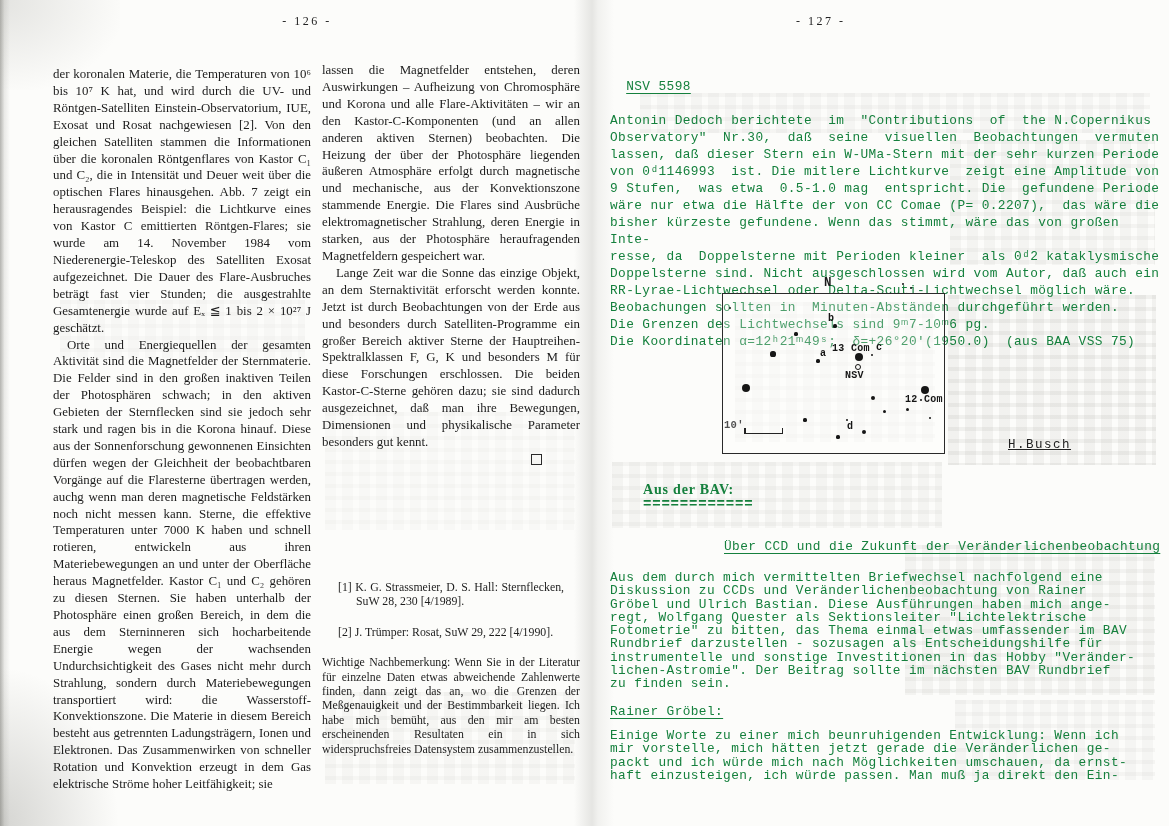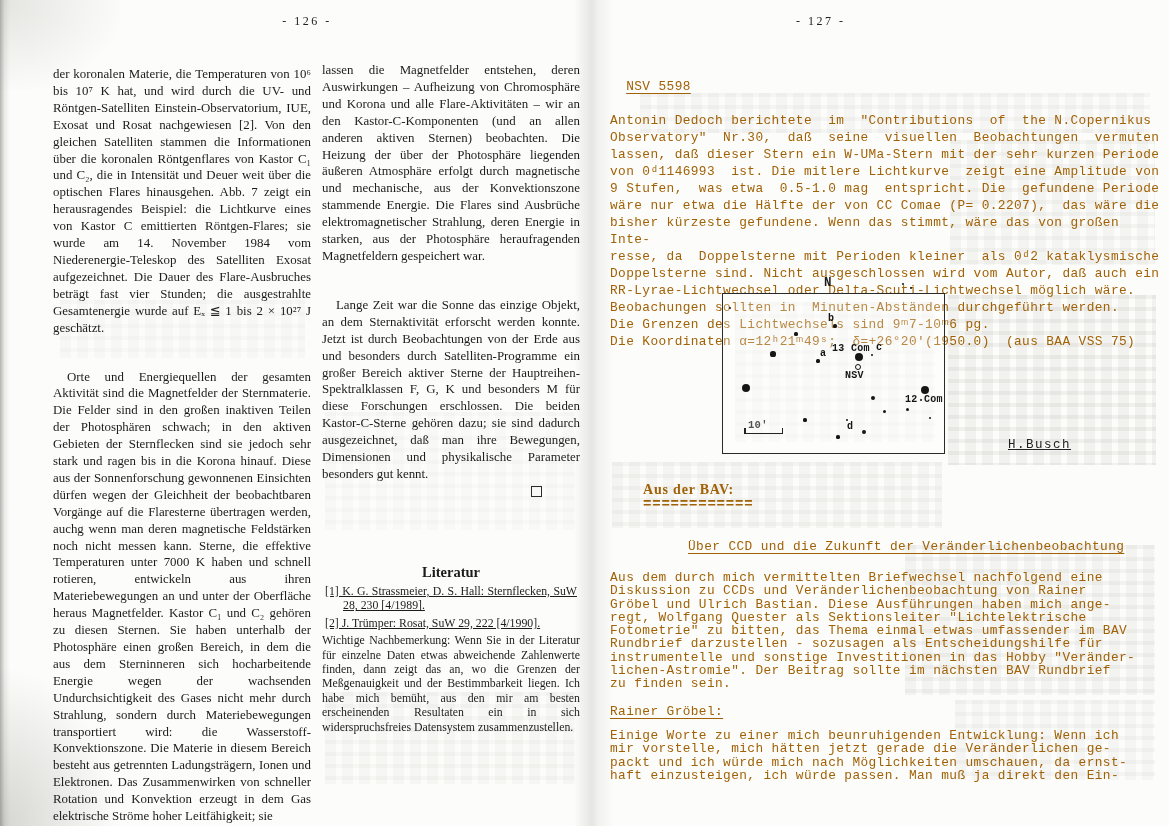--- a/index.html
+++ b/index.html
@@ -20,35 +20,35 @@
     background:linear-gradient(90deg,rgba(110,110,104,0),rgba(110,110,104,.16) 45%,rgba(110,110,104,.08) 60%,rgba(110,110,104,0));}
   .bleed{position:absolute;z-index:1;pointer-events:none;opacity:.55;filter:blur(.7px);
     background:
       repeating-linear-gradient(90deg,rgba(112,110,102,.14) 0 11px,rgba(112,110,102,0) 11px 17px),
       repeating-linear-gradient(180deg,rgba(112,110,102,.15) 0 4px,rgba(112,110,102,0) 4px 12px);}
   .txt{position:absolute;z-index:2;}
   
   .pg-header{font-size:12px;letter-spacing:2.5px;color:#222;}
   .serif-col{width:258px;font-size:12.9px;line-height:16.9px;text-align:justify;color:#1c1c1c;}
   .serif-col p{margin:0;}
-  .serif-col p.ind{text-indent:14px;margin-top:32px;}
+  .serif-col p.ind{text-indent:14px;}
   .endmark{text-align:right;padding-right:38px;margin-top:2px;}
   .endmark span{display:inline-block;width:9px;height:9px;border:1.2px solid #2a2a2a;}
   .lit-head{text-align:center;font-weight:bold;font-size:14.5px;margin:0 0 13px 0;color:#1b1b1b;}
   .refs{font-size:11.8px;line-height:14.4px;color:#1d1d1d;}
-  .refs .ref{padding-left:18px;text-indent:-18px;margin:3px;text-decoration:underline;}
+  .refs .ref{padding-left:18px;text-indent:-18px;margin:16px;}
   .note{font-size:11.8px;line-height:14.4px;text-align:justify;margin-top:13px;color:#1d1d1d;}
   
-  .mono{font-family:"Liberation Mono","DejaVu Sans Mono",monospace;color:#a16207;}
+  .mono{font-family:"Liberation Mono","DejaVu Sans Mono",monospace;color:#15803d;}
   .nsv-title{font-size:12.8px;letter-spacing:.4px;line-height:16px;white-space:pre-wrap;}
   .uline{text-decoration:underline;text-underline-offset:3px;text-decoration-thickness:1.1px;}
   .nsv-body{font-size:12.8px;letter-spacing:.4px;line-height:17px;white-space:pre-wrap;width:552px;}
   .bav-head{font-size:14px;font-weight:bold;letter-spacing:.8px;font-family:Liberation Serif, serif;}
   .bav-eq{font-size:14px;font-weight:bold;letter-spacing:.8px;margin-top:-1px;}
-  .ccd-head{font-size:12.8px;letter-spacing:.4px;}
+  .ccd-head{font-size:12.8px;letter-spacing:.4px;margin-left:36px;}
   .bav-body{font-size:12.8px;letter-spacing:.4px;line-height:13.3px;white-space:pre-wrap;width:552px;}
   .groebel-head{font-size:12.8px;letter-spacing:.4px;}
   
   #chart-layer{position:absolute;left:0;top:0;width:1169px;height:826px;z-index:3;pointer-events:none;}
   .fc-box{position:absolute;border:1.3px solid #2a2a2a;background:rgba(255,255,255,.25);}
   .fc-star{position:absolute;border-radius:50%;background:#161616;}
   .fc-star.open{background:transparent;border:1.1px solid #161616;}
   .fc-label{position:absolute;font-family:"Liberation Mono","DejaVu Sans Mono",monospace;
     font-weight:bold;font-size:10px;color:#151515;letter-spacing:.3px;white-space:nowrap;}
   .fc-scalebar{position:absolute;border-bottom:1.6px solid #222;height:4px;}
@@ -83,21 +83,20 @@
   <p class="ind">Orte und Energiequellen der gesamten Aktivität sind die Magnetfelder der Sternmaterie. Die Felder sind in den großen inaktiven Teilen der Photosphären schwach; in den aktiven Gebieten der Sternflecken sind sie jedoch sehr stark und ragen bis in die Korona hinauf. Diese aus der Sonnenforschung gewonnenen Einsichten dürfen wegen der Gleichheit der beobachtbaren Vorgänge auf die Flaresterne übertragen werden, auchg wenn man deren magnetische Feldstärken noch nicht messen kann. Sterne, die effektive Temperaturen unter 7000 K haben und schnell rotieren, entwickeln aus ihren Materiebewegungen an und unter der Oberfläche heraus Magnetfelder. Kastor C₁ und C₂ gehören zu diesen Sternen. Sie haben unterhalb der Photosphäre einen großen Bereich, in dem die aus dem Sterninneren sich hocharbeitende Energie wegen der wachsenden Undurchsichtigkeit des Gases nicht mehr durch Strahlung, sondern durch Materiebewegungen transportiert wird: die Wasserstoff-Konvektionszone. Die Materie in diesem Bereich besteht aus getrennten Ladungsträgern, Ionen und Elektronen. Das Zusammenwirken von schneller Rotation und Konvektion erzeugt in dem Gas elektrische Ströme hoher Leitfähigkeit; sie</p>
 </div>
 
 <div class="txt serif-col" style="left:322px;top:62px;">
   <p>lassen die Magnetfelder entstehen, deren Auswirkungen – Aufheizung von Chromosphäre und Korona und alle Flare-Aktivitäten – wir an den Kastor-C-Komponenten (und an allen anderen aktiven Sternen) beobachten. Die Heizung der über der Photosphäre liegenden äußeren Atmosphäre erfolgt durch magnetische und mechanische, aus der Konvektionszone stammende Energie. Die Flares sind Ausbrüche elektromagnetischer Strahlung, deren Energie in starken, aus der Photosphäre heraufragenden Magnetfeldern gespeichert war.</p>
   <p class="ind">Lange Zeit war die Sonne das einzige Objekt, an dem Sternaktivität erforscht werden konnte. Jetzt ist durch Beobachtungen von der Erde aus und besonders durch Satelliten-Programme ein großer Bereich aktiver Sterne der Hauptreihen-Spektralklassen F, G, K und besonders M für diese Forschungen erschlossen. Die beiden Kastor-C-Sterne gehören dazu; sie sind dadurch ausgezeichnet, daß man ihre Bewegungen, Dimensionen und physikalische Parameter besonders gut kennt.</p>
   <div class="endmark"><span></span></div>
 </div>
 
 <div class="txt serif-col" style="left:322px;top:564px;">
-  <p class="lit-head">Literatur</p>
   <div class="refs">
     <p class="ref">[1] K. G. Strassmeier, D. S. Hall: Sternflecken, SuW 28, 230 [4/1989].</p>
     <p class="ref">[2] J. Trümper: Rosat, SuW 29, 222 [4/1990].</p>
   </div>
   <p class="note">Wichtige Nachbemerkung: Wenn Sie in der Literatur für einzelne Daten etwas abweichende Zahlenwerte finden, dann zeigt das an, wo die Grenzen der Meßgenauigkeit und der Bestimmbarkeit liegen. Ich habe mich bemüht, aus den mir am besten erscheinenden Resultaten ein in sich widerspruchsfreies Datensystem zusammenzustellen.</p>
 </div>
 
 <div class="txt pg-header" style="left:796px;top:14px;width:150px;text-align:left;">-  127  -</div>
 
 <div class="txt mono nsv-title" style="left:610px;top:63px;">
@@ -113,21 +112,21 @@
 bisher kürzeste gefundene. Wenn das stimmt, wäre das von großen Inte-
 resse, da  Doppelsterne mit Perioden kleiner  als 0ᵈ2 kataklysmische
 Doppelsterne sind. Nicht ausgeschlossen wird vom Autor, daß auch ein
 RR-Lyrae-Lichtwechsel oder Delta-Scuti-Lichtwechsel möglich wäre.
 Beobachungen sollten in  Minuten-Abständen durchgeführt werden.
 Die Grenzen des Lichtwechsels sind 9ᵐ7-10ᵐ6 pg.
 Die Koordinaten α=12ʰ21ᵐ49ˢ;  δ=+26°20'(1950.0)  (aus BAA VSS 75)</div>
 
 <div id="chart-layer">
   <div class="north" style="position:absolute;left:824px;top:276px;">N</div>
-  <div class="fc-label" style="left:748px;top:419px;font-size:10.5px;">10'</div>
+  <div class="fc-label" style="left:724px;top:419px;font-size:10.5px;">10'</div>
   <div class="credit" style="position:absolute;left:1008px;top:438px;">H.Busch</div>
 <div class="fc-box" style="left: 722px; top: 293px; width: 221px; height: 159px;"></div>
     <div class="fc-star" style="left: 741.8px; top: 383.8px; width: 8.4px; height: 8.4px;"></div>
     <div class="fc-star" style="left: 770.4px; top: 351.4px; width: 5.2px; height: 5.2px;"></div>
     <div class="fc-star" style="left: 794.4px; top: 332.4px; width: 3.2px; height: 3.2px;"></div>
     <div class="fc-star" style="left: 728.7px; top: 306.7px; width: 2.6px; height: 2.6px;"></div>
     <div class="fc-star" style="left: 833.4px; top: 324.4px; width: 3.2px; height: 3.2px;"></div>
     <div class="fc-star" style="left: 816.4px; top: 359.4px; width: 3.2px; height: 3.2px;"></div>
     <div class="fc-star" style="left: 854.8px; top: 352.8px; width: 8.4px; height: 8.4px;"></div>
     <div class="fc-star" style="left: 870.6px; top: 353.6px; width: 2.8px; height: 2.8px;"></div>

